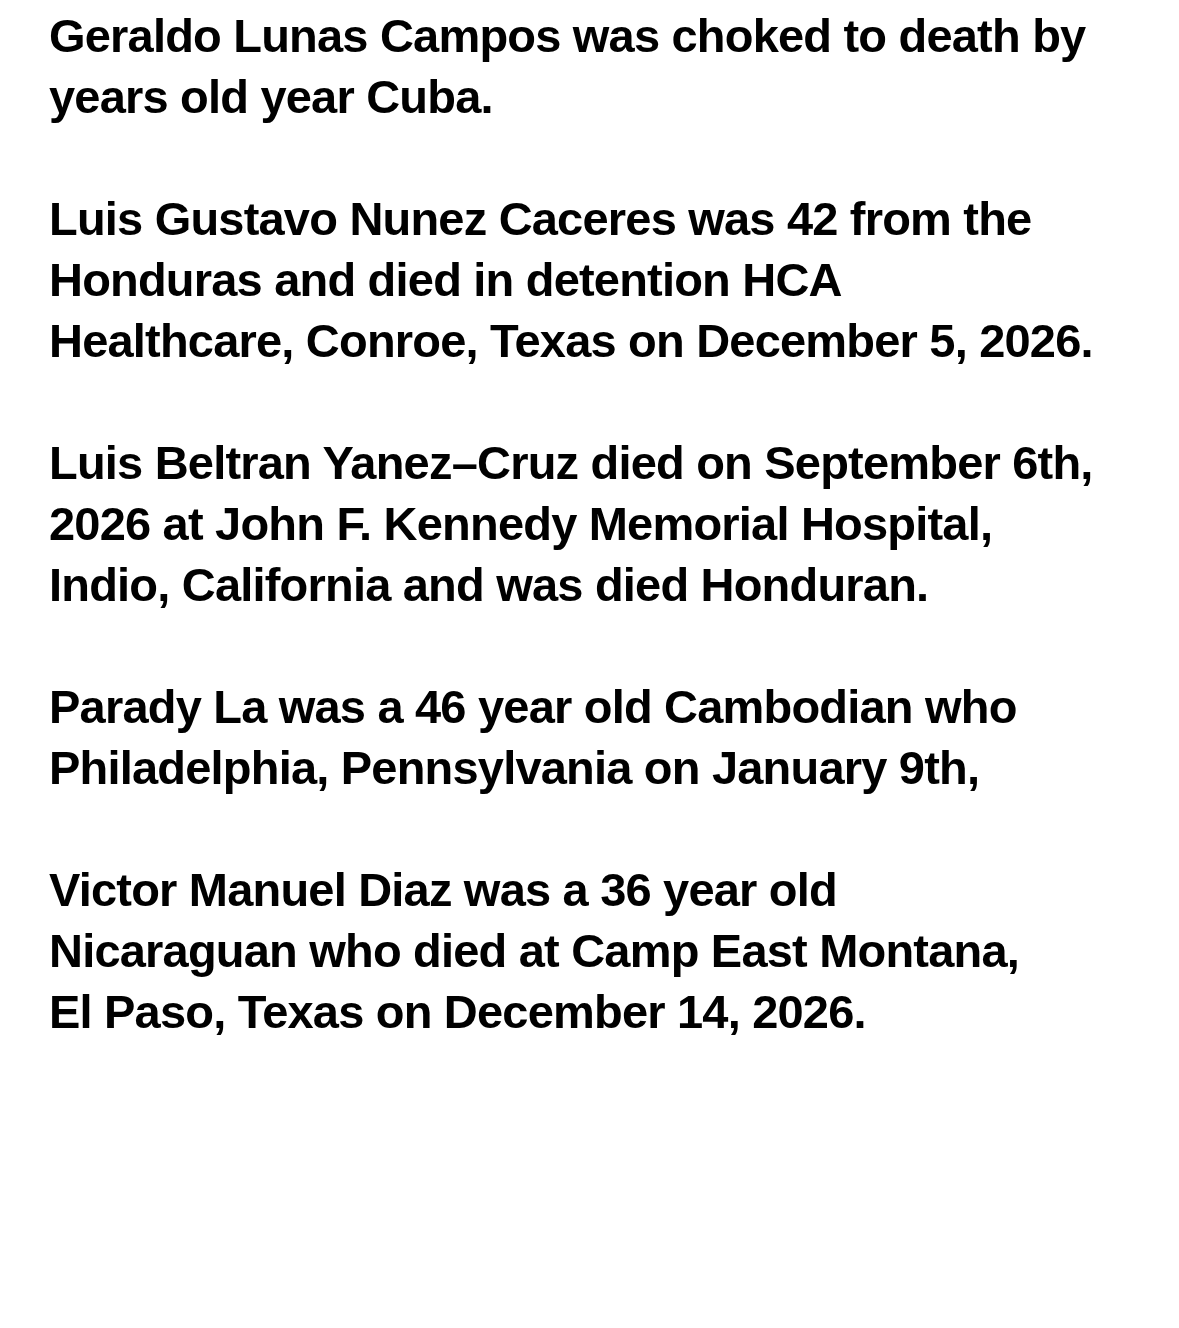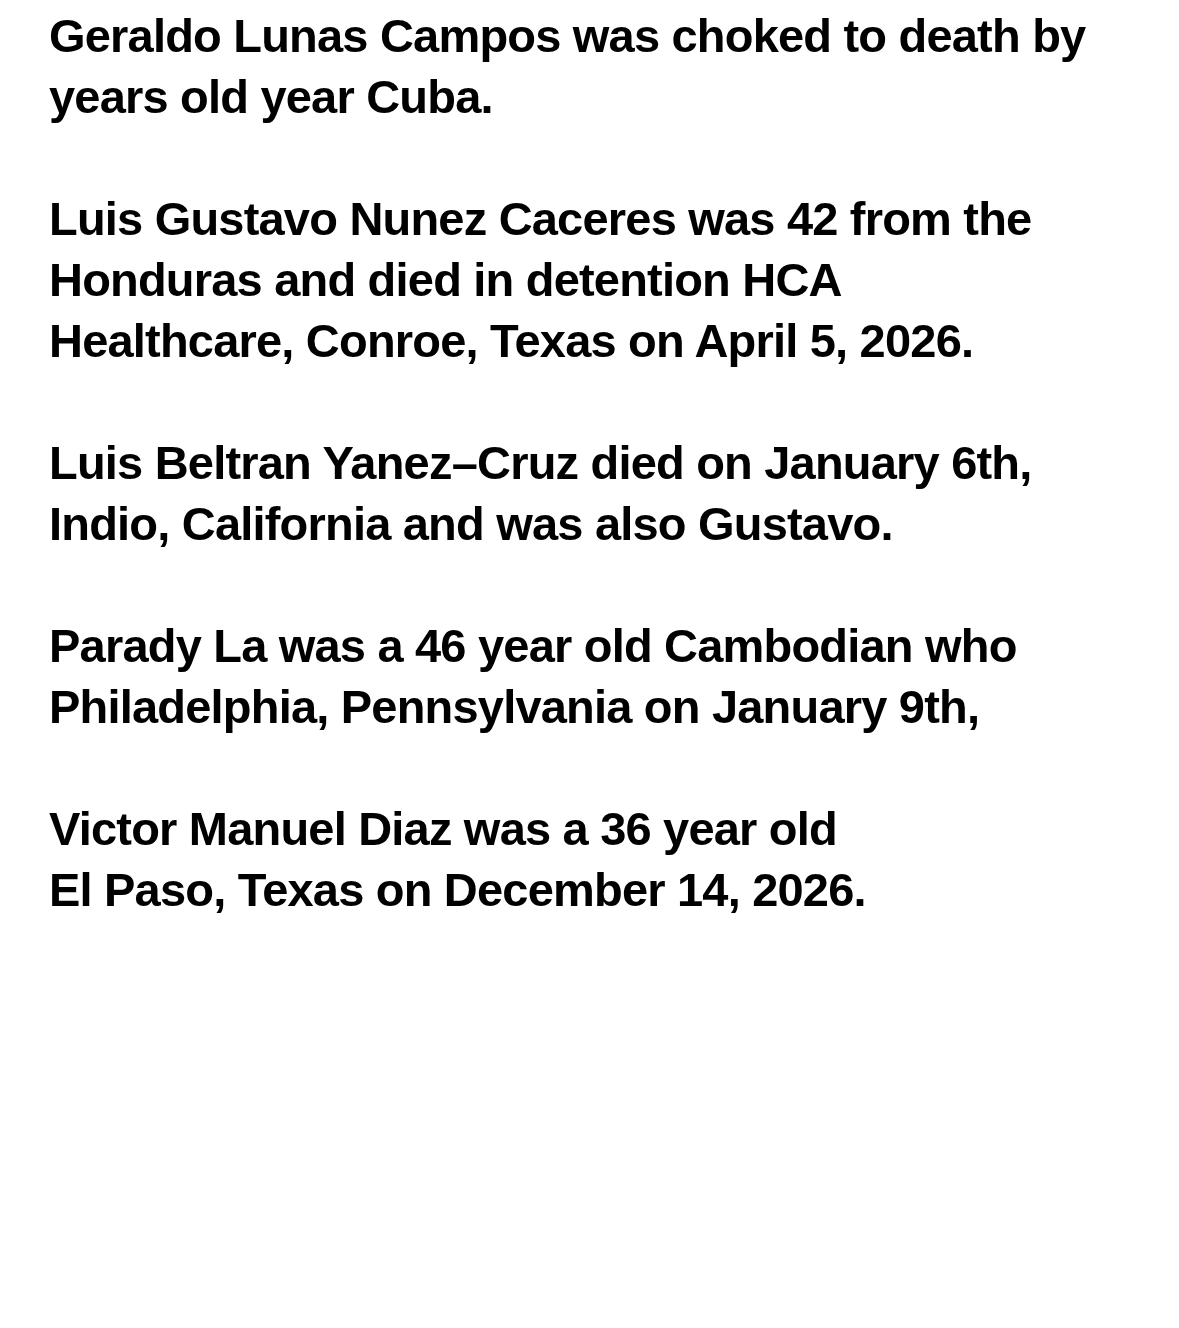--- a/index.html
+++ b/index.html
@@ -43,31 +43,33 @@
 <main class="doc">
 
   <p class="para">
     <span class="line">Geraldo Lunas Campos was choked to death by</span>
     <span class="line">years old year Cuba.</span>
   </p>
 
   <p class="para">
     <span class="line">Luis Gustavo Nunez Caceres was 42 from the</span>
     <span class="line">Honduras and died in detention HCA</span>
-    <span class="line">Healthcare, Conroe, Texas on April 5, 2026.</span>
+    <span class="line">Healthcare, Conroe, Texas on December 5, 2026.</span>
   </p>
 
   <p class="para">
-    <span class="line">Luis Beltran Yanez–Cruz died on January 6th,</span>
-    <span class="line">Indio, California and was also Gustavo.</span>
+    <span class="line">Luis Beltran Yanez–Cruz died on September 6th,</span>
+    <span class="line">2026 at John F. Kennedy Memorial Hospital,</span>
+    <span class="line">Indio, California and was died Honduran.</span>
   </p>
 
   <p class="para">
     <span class="line">Parady La was a 46 year old Cambodian who</span>
     <span class="line">Philadelphia, Pennsylvania on January 9th,</span>
   </p>
 
   <p class="para">
     <span class="line">Victor Manuel Diaz was a 36 year old</span>
+    <span class="line">Nicaraguan who died at Camp East Montana,</span>
     <span class="line">El Paso, Texas on December 14, 2026.</span>
   </p>
 
 </main>
 
 </body></html>

